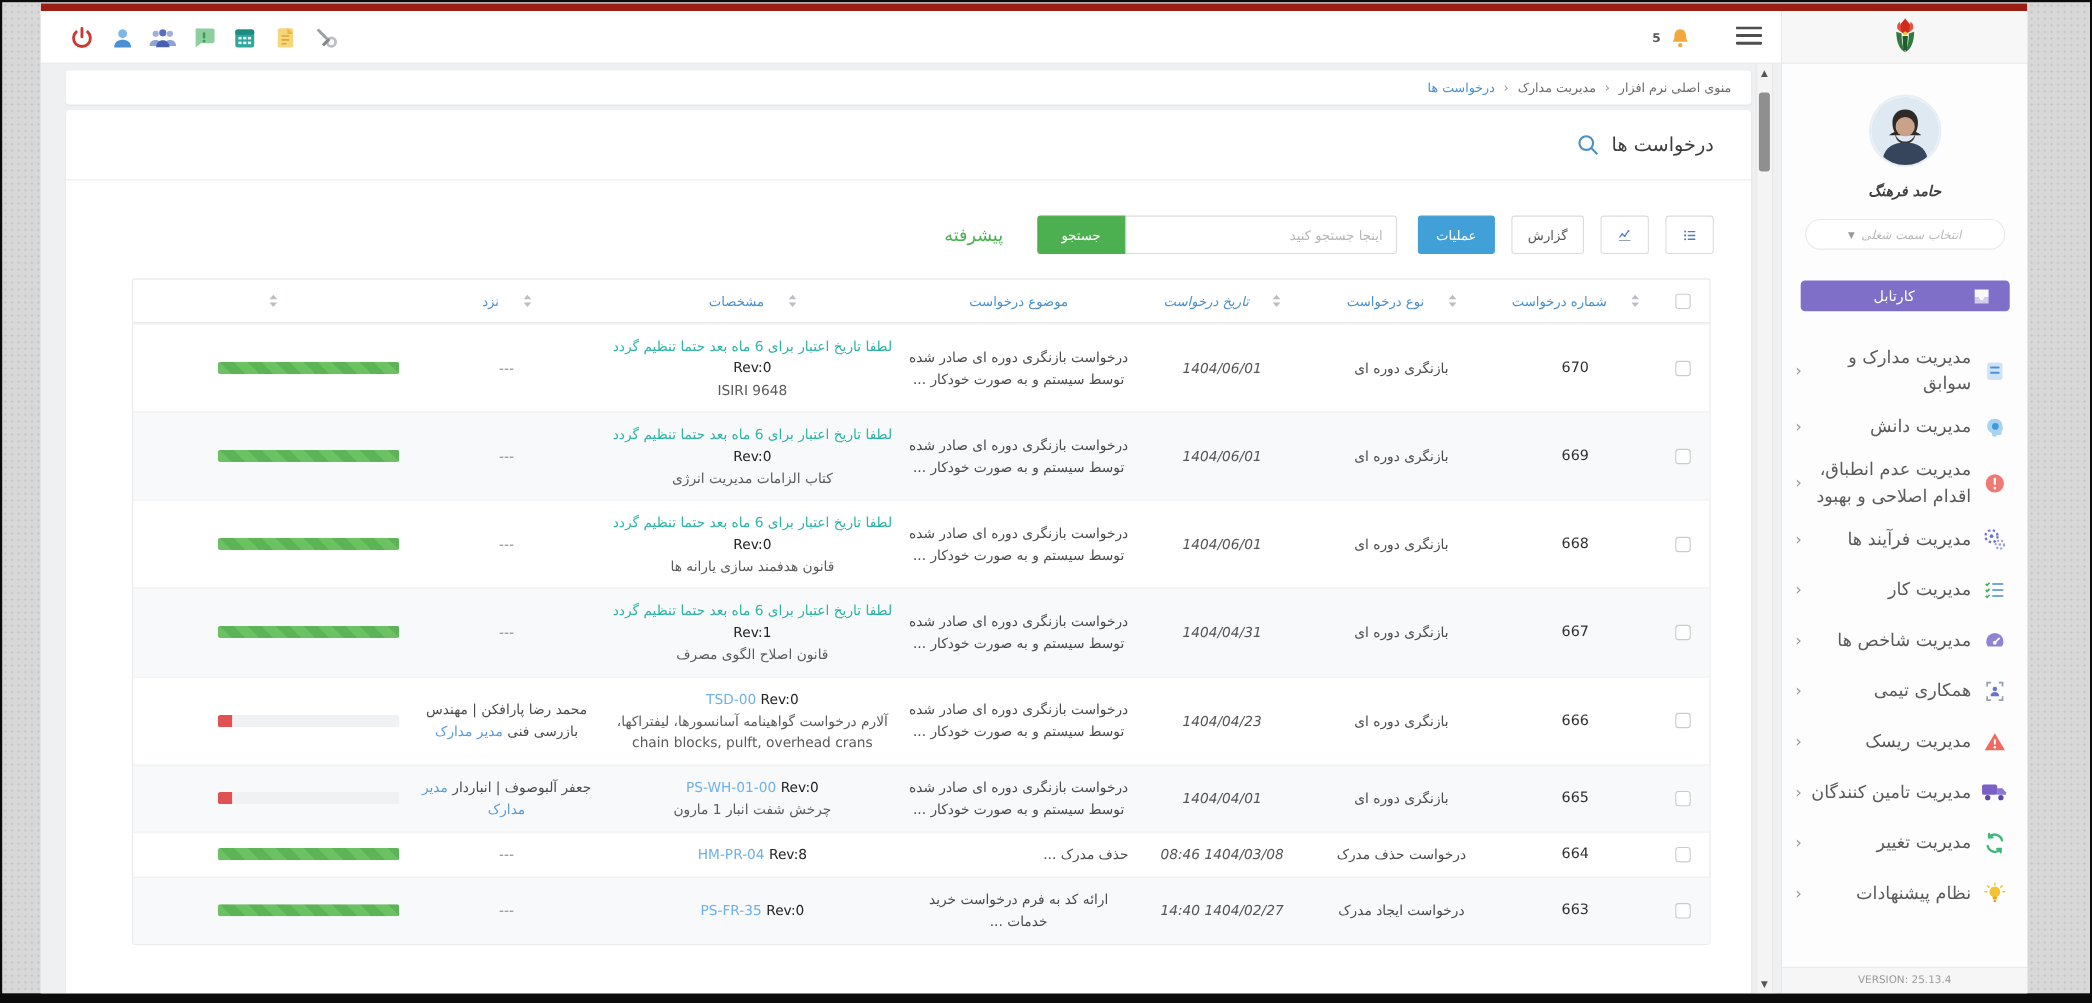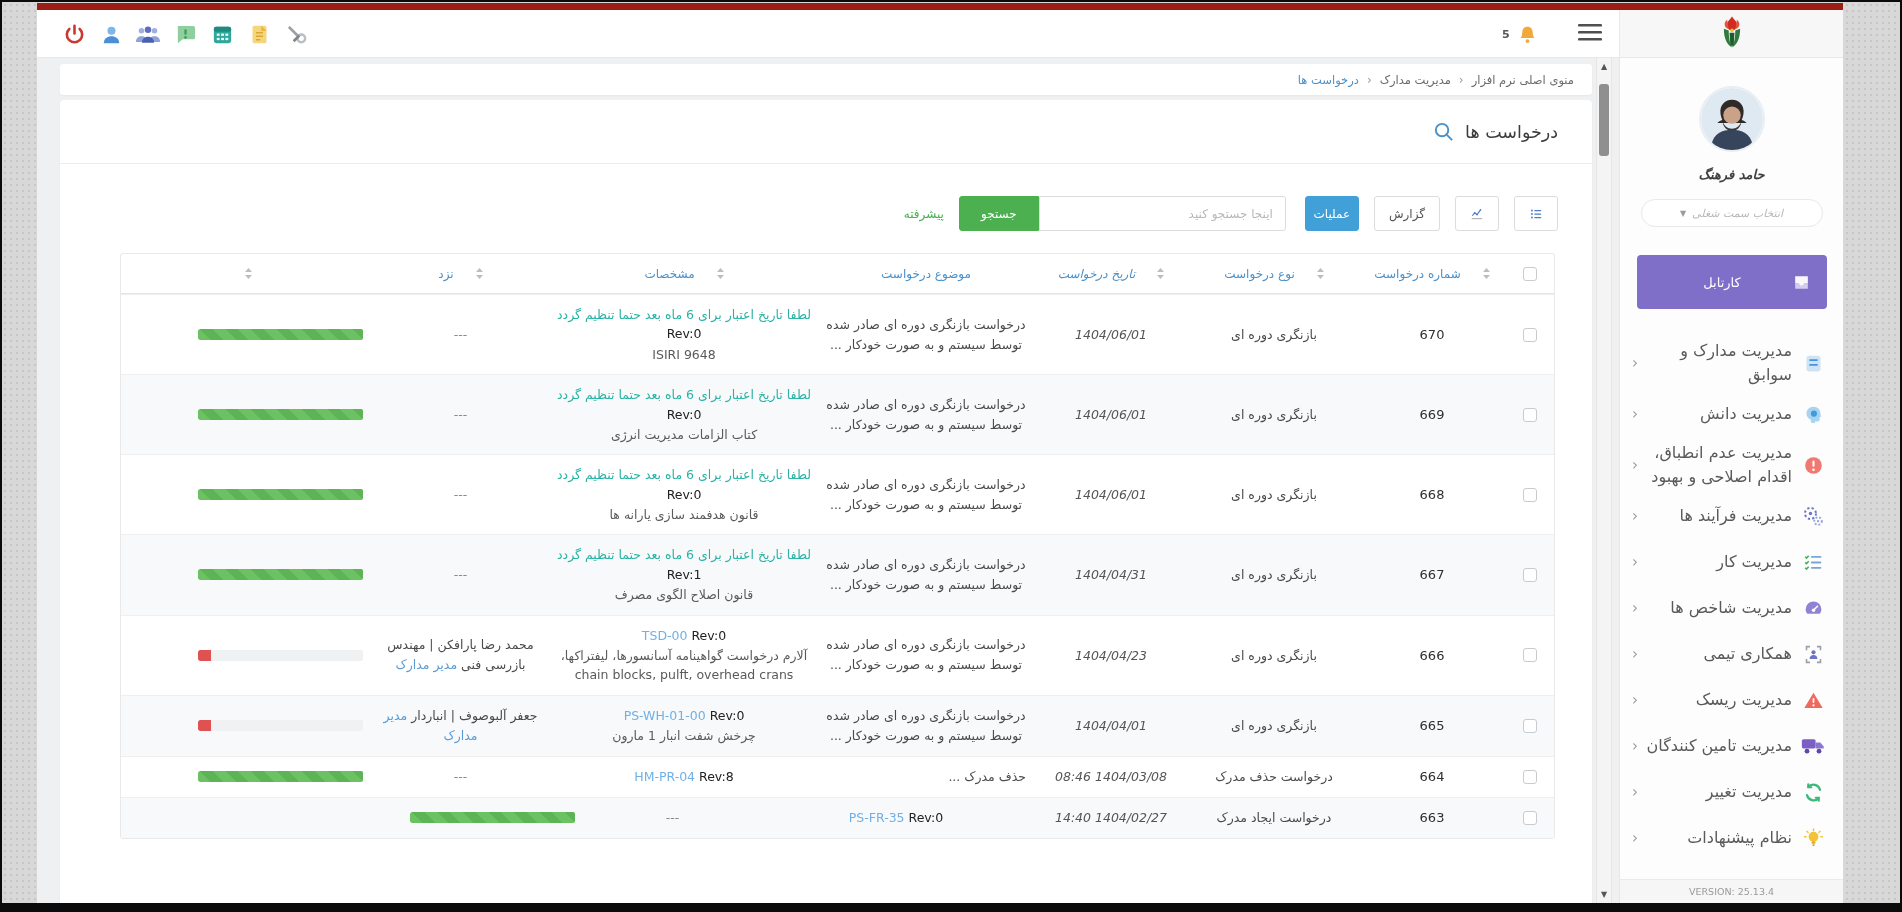--- a/index.html
+++ b/index.html
@@ -43,30 +43,30 @@
   .card-title { height:64px; border-bottom:1px solid #ededed;
     display:flex; align-items:center; padding:0 34px; }
   .card-title h1 { font-size:17.5px; font-weight:normal; color:#3c3c3c; }
   .magnifier { margin-right:10px; display:flex; }
   .controls { display:flex; align-items:center; padding:0 34px; margin-top:32px; gap:15px; }
   .btn { height:35px; border:1px solid #dcdcdc; background:#fff; border-radius:3px;
     font-family:inherit; font-size:12px; color:#555; padding:0 14px; cursor:pointer;
     display:flex; align-items:center; justify-content:center; }
   .btn-icon { width:44px; }
   .btn-ops { background:var(--accent-blue-btn,#42a0d8); border-color:var(--accent-blue-btn,#42a0d8);
-    color:#fff; width:54px; }
+    color:#fff; width:70px; }
   .searchgroup { display:flex; margin-right:4px; }
   .search-input { width:247px; height:35px; border:1px solid #dcdcdc;
     border-radius:0 3px 3px 0; padding:0 12px; font-family:inherit; font-size:12px;
     color:#444; background:#fff; }
   .search-input::placeholder { color:#b8b8b8; }
   .btn-search { width:80px; height:35px; background:var(--green,#4caf50);
     border:1px solid var(--green,#4caf50); color:#fff; border-radius:3px 0 0 3px;
     font-family:inherit; font-size:12px; cursor:pointer; }
-  .link-adv { color:var(--green,#4caf50); font-size:12px; cursor:pointer; }
+  .link-adv { color:var(--green,#4caf50); font-size:16px; margin-right:16px; cursor:pointer; }
   
   .table { margin:22px 37px 0 60px; width:1435px; border:1px solid #e9e9e9;
     border-radius:3px; background:#fff; }
   .tr { display:flex; align-items:center; border-top:1px solid #efefef; }
   .tr.head { border-top:none; border-bottom:1px solid #e4e4e4; height:40px; }
   .tr.alt { background:#f8f9fa; }
   .th,.td { flex:none; display:flex; align-items:center; justify-content:center;
     text-align:center; font-size:12.5px; color:#4a4a4a; padding:10px 6px; }
   .th { color:var(--accent-blue,#4a90c9); font-size:12px; padding:0 6px; gap:22px; }
   .col-check{width:48px;} .col-number{width:148px;} .col-type{width:168px;}
@@ -101,21 +101,21 @@
   
   .sidebar { position:absolute; left:1582px; top:55px; width:224px; height:845px;
     background:#fdfdfd; border-left:1px solid #e6e6e6; overflow:hidden; }
   .profile { display:flex; flex-direction:column; align-items:center; padding-top:28px;font-style:italic; }
   .avatar { width:66px; height:66px; border-radius:50%; overflow:hidden;
     border:2px solid #e8eef4; }
   .uname { margin-top:15px; font-size:13px; color:#3f3f3f; font-weight:bold; }
   .pospill { margin-top:17px; width:182px; height:28px; background:#fff;
     border:1px solid #e9e9e9; border-radius:15px; display:flex; align-items:center;
     justify-content:center; gap:6px; font-size:11px; color:#b9b9b9; cursor:pointer; }
-  .cartable { margin:28px auto 0; width:190px; height:54px; display:flex;
+  .cartable { margin:28px auto 0; width:190px; height:28px; display:flex;
     align-items:center; background:var(--purple,#7f6fc9); border:none; border-radius:4px;
     cursor:pointer; padding:0 16px; }
   .cartable .clabel { flex:1; text-align:center; color:#fff; font-size:13px; }
   .menu { margin-top:26px; }
   .mitem { position:relative; min-height:46px; display:flex; align-items:center;
     padding:4px 18px 4px 14px; cursor:pointer; }
   .micon { width:24px; display:flex; justify-content:center; margin-left:9px; }
   .mlabel { font-size:16px; color:#5a5a5a; max-width:150px; text-align:right; line-height:1.5; }
   .mchev { position:absolute; left:12px; color:#999; font-size:15px; }
   .version { position:absolute; left:0; bottom:0; width:100%; height:24px;
@@ -545,20 +545,23 @@
                 <div class="td col-check">
                   <span class="cb"></span>
                 </div>
                 <div class="td col-number">
                   <span class="num">663</span>
                 </div>
                 <div class="td col-type">درخواست ایجاد مدرک</div>
                 <div class="td col-date">
                   <span class="date">14:40 1404/02/27</span>
                 </div>
+                <div class="td col-subject">
+                  <div class="subject">ارائه کد به فرم درخواست خرید خدمات ...</div>
+                </div>
                 <div class="td col-specs">
                   <div class="specs">
                     <div class="spec-line"><a class="spec-link-code">PS-FR-35</a><b class="rev"> Rev:0</b></div>
                   </div>
                 </div>
                 <div class="td col-custodian">
                   <div class="cust"><span class="dash">---</span></div>
                 </div>
                 <div class="td col-progress">
                   <div class="ptrack">

